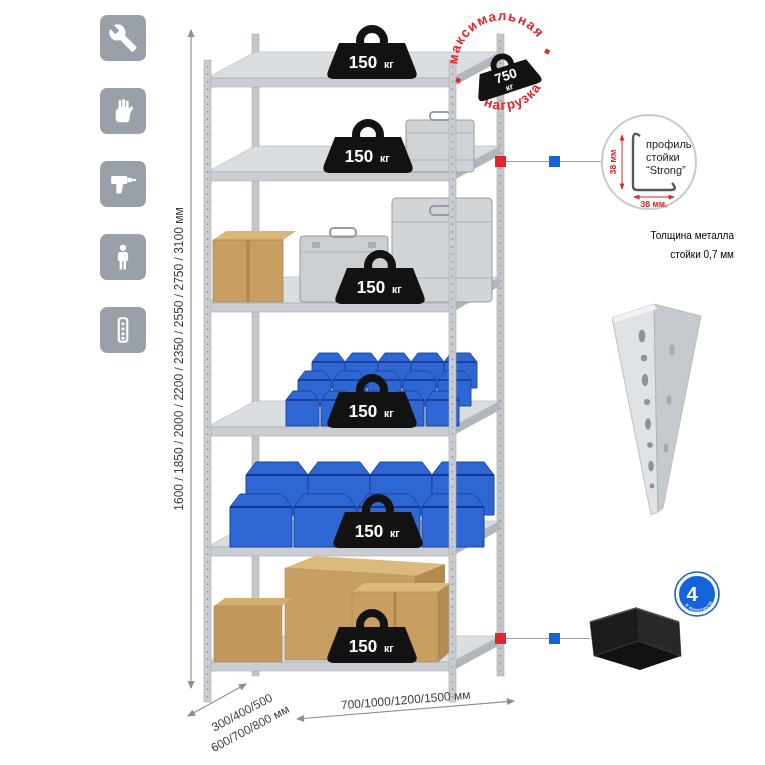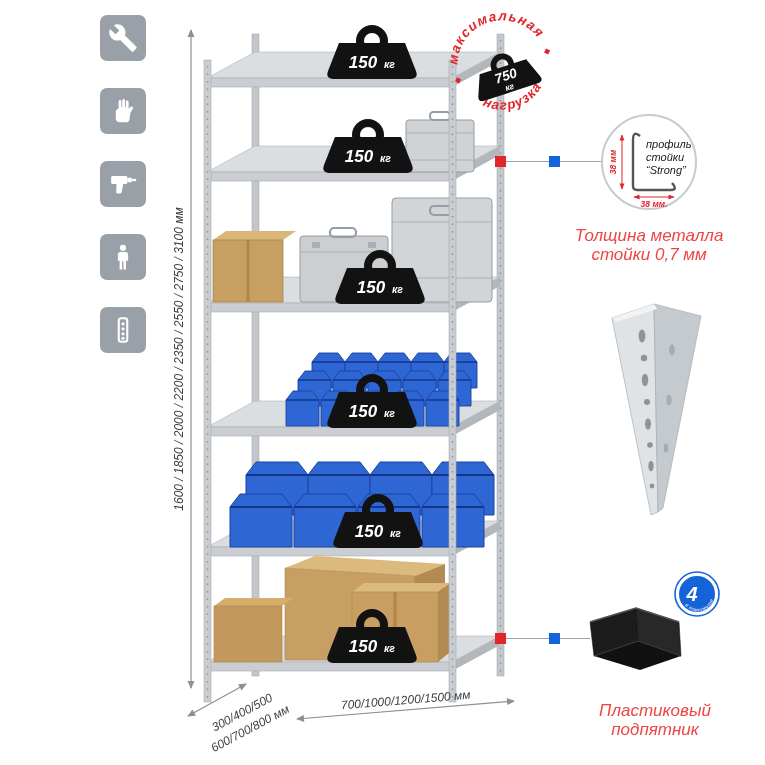--- a/index.html
+++ b/index.html
@@ -1,20 +1,20 @@
 <!DOCTYPE html>
 <html><head>
 <meta charset="utf-8">
 <style>
   html,body{margin:0;padding:0;background:#fff;font-family:"Liberation Sans",sans-serif;}
-  .stage{position:relative;width:765px;height:765px;background:#fff;overflow:hidden;font-style:italic;}
+  .stage{position:relative;width:765px;height:765px;background:#fff;overflow:hidden;}
   .main-art{position:absolute;left:0;top:0;width:765px;height:765px;font-family:"Liberation Sans",sans-serif;}
   .icon-tile{position:absolute;left:100px;width:46px;height:46px;background:#99a0a7;border-radius:7px;
              display:flex;align-items:center;justify-content:center;}
-  .cap{position:absolute;text-align:center;font-size:17px;color:#ef4444;line-height:19px;}
+  .cap{position:absolute;text-align:right;font-size:10px;color:#000000;line-height:19px;}
   .dim{fill:#3b3e42;font-size:12px;}
   .wnum{fill:#fff;font-weight:bold;font-size:17px;}
   .wunit{fill:#fff;font-weight:bold;font-size:10.5px;}
   .stampArc{fill:#e0262b;font-weight:bold;font-size:13.5px;letter-spacing:1.2px;}
   .calloutTxt{fill:#222;font-size:11px;}
   .redDim{fill:#e0262b;font-size:8.5px;font-weight:bold;}
 </style>
 </head>
 <body>
 
@@ -314,18 +314,14 @@
       <circle cx="12" cy="11" r="1.3" fill="#fff"></circle>
       <circle cx="12" cy="15" r="1.3" fill="#fff"></circle>
       <circle cx="12" cy="18.6" r="1.3" fill="#fff"></circle>
     </svg>
   </div>
 
   <div class="cap" style="left:564px;top:226px;width:170px">
     <span>Толщина металла</span><br>
     <span>стойки 0,7 мм</span>
   </div>
-  <div class="cap" style="left:570px;top:701px;width:170px">
-    <span>Пластиковый</span><br>
-    <span>подпятник</span>
-  </div>
 
 </div>
 
 </body></html>

